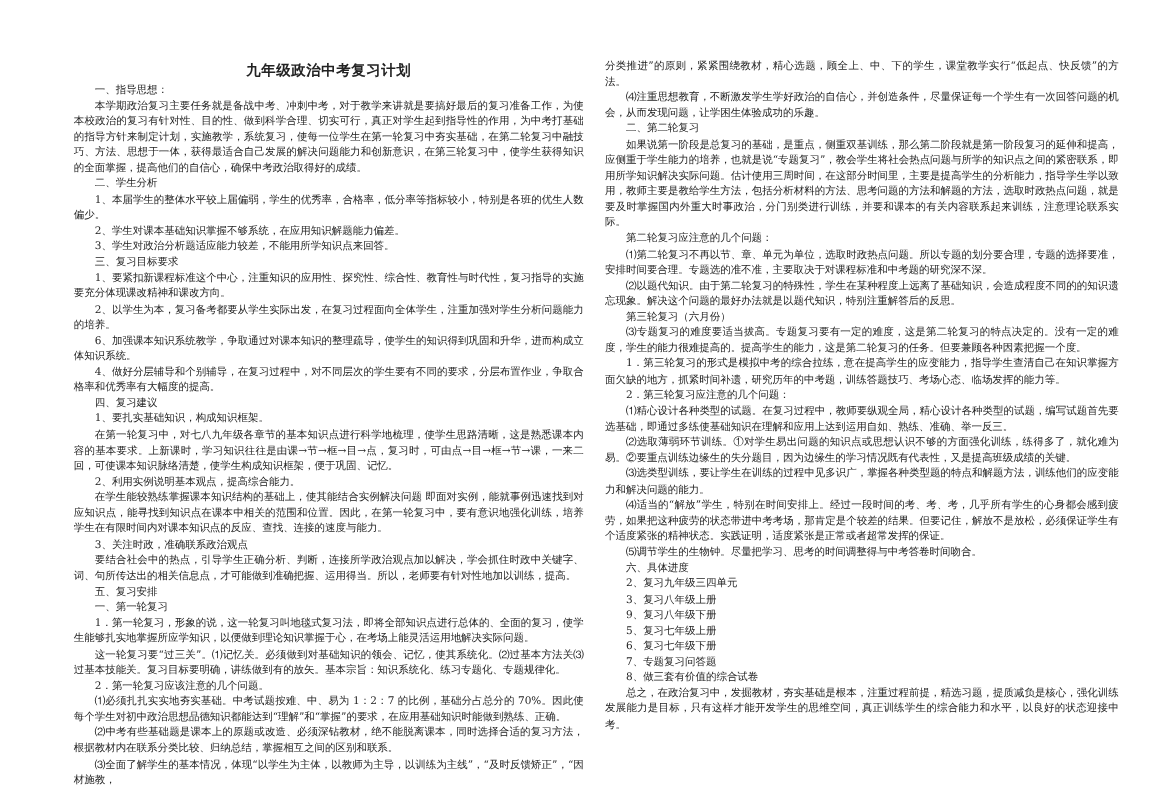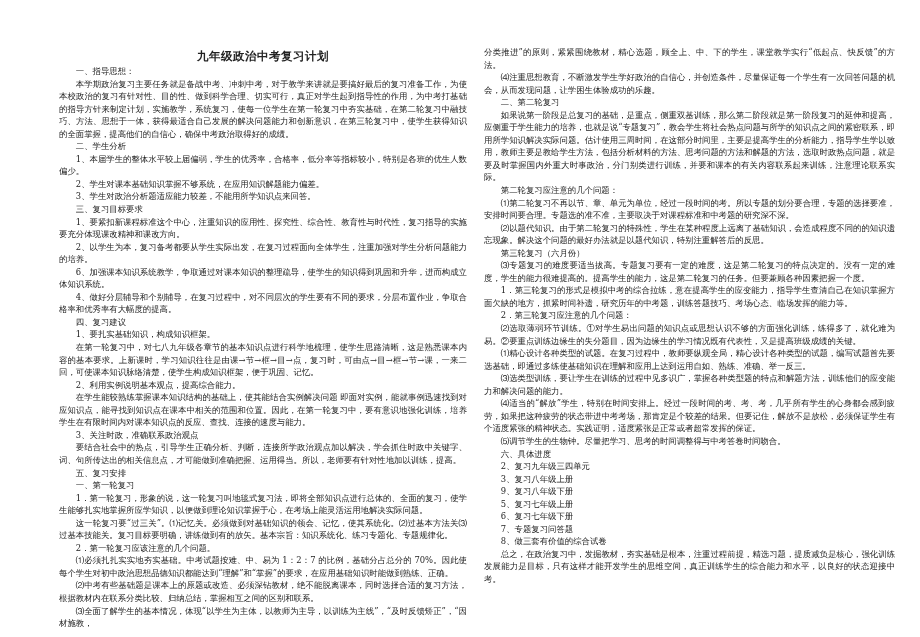--- a/index.html
+++ b/index.html
@@ -48,28 +48,28 @@
     </div>
 </div>
 
 <div class="col right">
   <div id="right-body">
       <p class="noind">分类推进”的原则，紧紧围绕教材，精心选题，顾全上、中、下的学生，课堂教学实行“低起点、快反馈”的方法。</p>
       <p class="ind">⑷注重思想教育，不断激发学生学好政治的自信心，并创造条件，尽量保证每一个学生有一次回答问题的机会，从而发现问题，让学困生体验成功的乐趣。</p>
       <p class="ind">二、第二轮复习</p>
       <p class="ind">如果说第一阶段是总复习的基础，是重点，侧重双基训练，那么第二阶段就是第一阶段复习的延伸和提高，应侧重于学生能力的培养，也就是说“专题复习”，教会学生将社会热点问题与所学的知识点之间的紧密联系，即用所学知识解决实际问题。估计使用三周时间，在这部分时间里，主要是提高学生的分析能力，指导学生学以致用，教师主要是教给学生方法，包括分析材料的方法、思考问题的方法和解题的方法，选取时政热点问题，就是要及时掌握国内外重大时事政治，分门别类进行训练，并要和课本的有关内容联系起来训练，注意理论联系实际。</p>
       <p class="ind">第二轮复习应注意的几个问题：</p>
-      <p class="ind">⑴第二轮复习不再以节、章、单元为单位，经过一段时间的考。所以专题的划分要合理，专题的选择要准，安排时间要合理。专题选的准不准，主要取决于对课程标准和中考题的研究深不深。</p>
+      <p class="ind">⑴第二轮复习不再以节、章、单元为单位，选取时政热点问题。所以专题的划分要合理，专题的选择要准，安排时间要合理。专题选的准不准，主要取决于对课程标准和中考题的研究深不深。</p>
       <p class="ind">⑵以题代知识。由于第二轮复习的特殊性，学生在某种程度上远离了基础知识，会造成程度不同的的知识遗忘现象。解决这个问题的最好办法就是以题代知识，特别注重解答后的反思。</p>
       <p class="ind">第三轮复习（六月份）</p>
       <p class="ind">⑶专题复习的难度要适当拔高。专题复习要有一定的难度，这是第二轮复习的特点决定的。没有一定的难度，学生的能力很难提高的。提高学生的能力，这是第二轮复习的任务。但要兼顾各种因素把握一个度。</p>
       <p class="ind">1．第三轮复习的形式是模拟中考的综合拉练，意在提高学生的应变能力，指导学生查清自己在知识掌握方面欠缺的地方，抓紧时间补遗，研究历年的中考题，训练答题技巧、考场心态、临场发挥的能力等。</p>
       <p class="ind">2．第三轮复习应注意的几个问题：</p>
+      <p class="ind">⑴精心设计各种类型的试题。在复习过程中，教师要纵观全局，精心设计各种类型的试题，编写试题首先要选基础，即通过多练使基础知识在理解和应用上达到运用自如、熟练、准确、举一反三。</p>
       <p class="ind">⑵选取薄弱环节训练。①对学生易出问题的知识点或思想认识不够的方面强化训练，练得多了，就化难为易。②要重点训练边缘生的失分题目，因为边缘生的学习情况既有代表性，又是提高班级成绩的关键。</p>
-      <p class="ind">⑴精心设计各种类型的试题。在复习过程中，教师要纵观全局，精心设计各种类型的试题，编写试题首先要选基础，即通过多练使基础知识在理解和应用上达到运用自如、熟练、准确、举一反三。</p>
       <p class="ind">⑶选类型训练，要让学生在训练的过程中见多识广，掌握各种类型题的特点和解题方法，训练他们的应变能力和解决问题的能力。</p>
       <p class="ind">⑷适当的“解放”学生，特别在时间安排上。经过一段时间的考、考、考，几乎所有学生的心身都会感到疲劳，如果把这种疲劳的状态带进中考考场，那肯定是个较差的结果。但要记住，解放不是放松，必须保证学生有个适度紧张的精神状态。实践证明，适度紧张是正常或者超常发挥的保证。</p>
       <p class="ind">⑸调节学生的生物钟。尽量把学习、思考的时间调整得与中考答卷时间吻合。</p>
       <p class="ind">六、具体进度</p>
       <p class="ind">2、复习九年级三四单元</p>
       <p class="ind">3、复习八年级上册</p>
       <p class="ind">9、复习八年级下册</p>
       <p class="ind">5、复习七年级上册</p>
       <p class="ind">6、复习七年级下册</p>
       <p class="ind">7、专题复习问答题</p>

